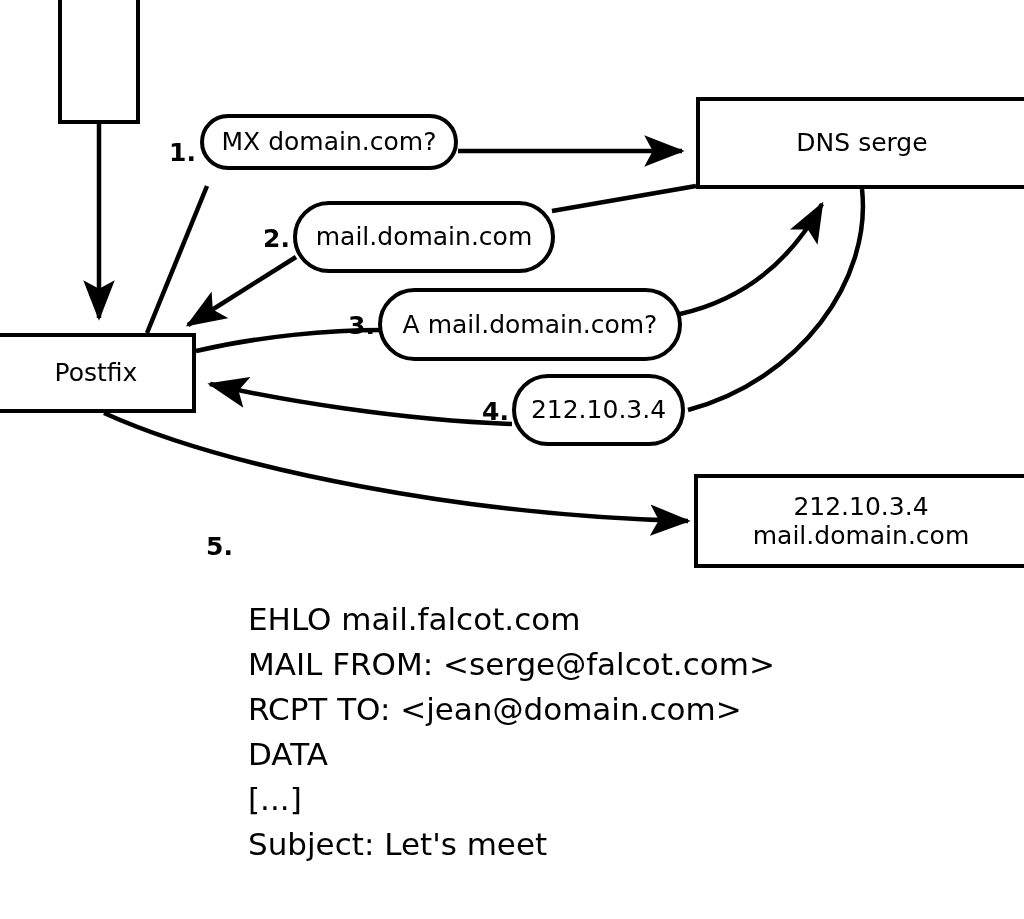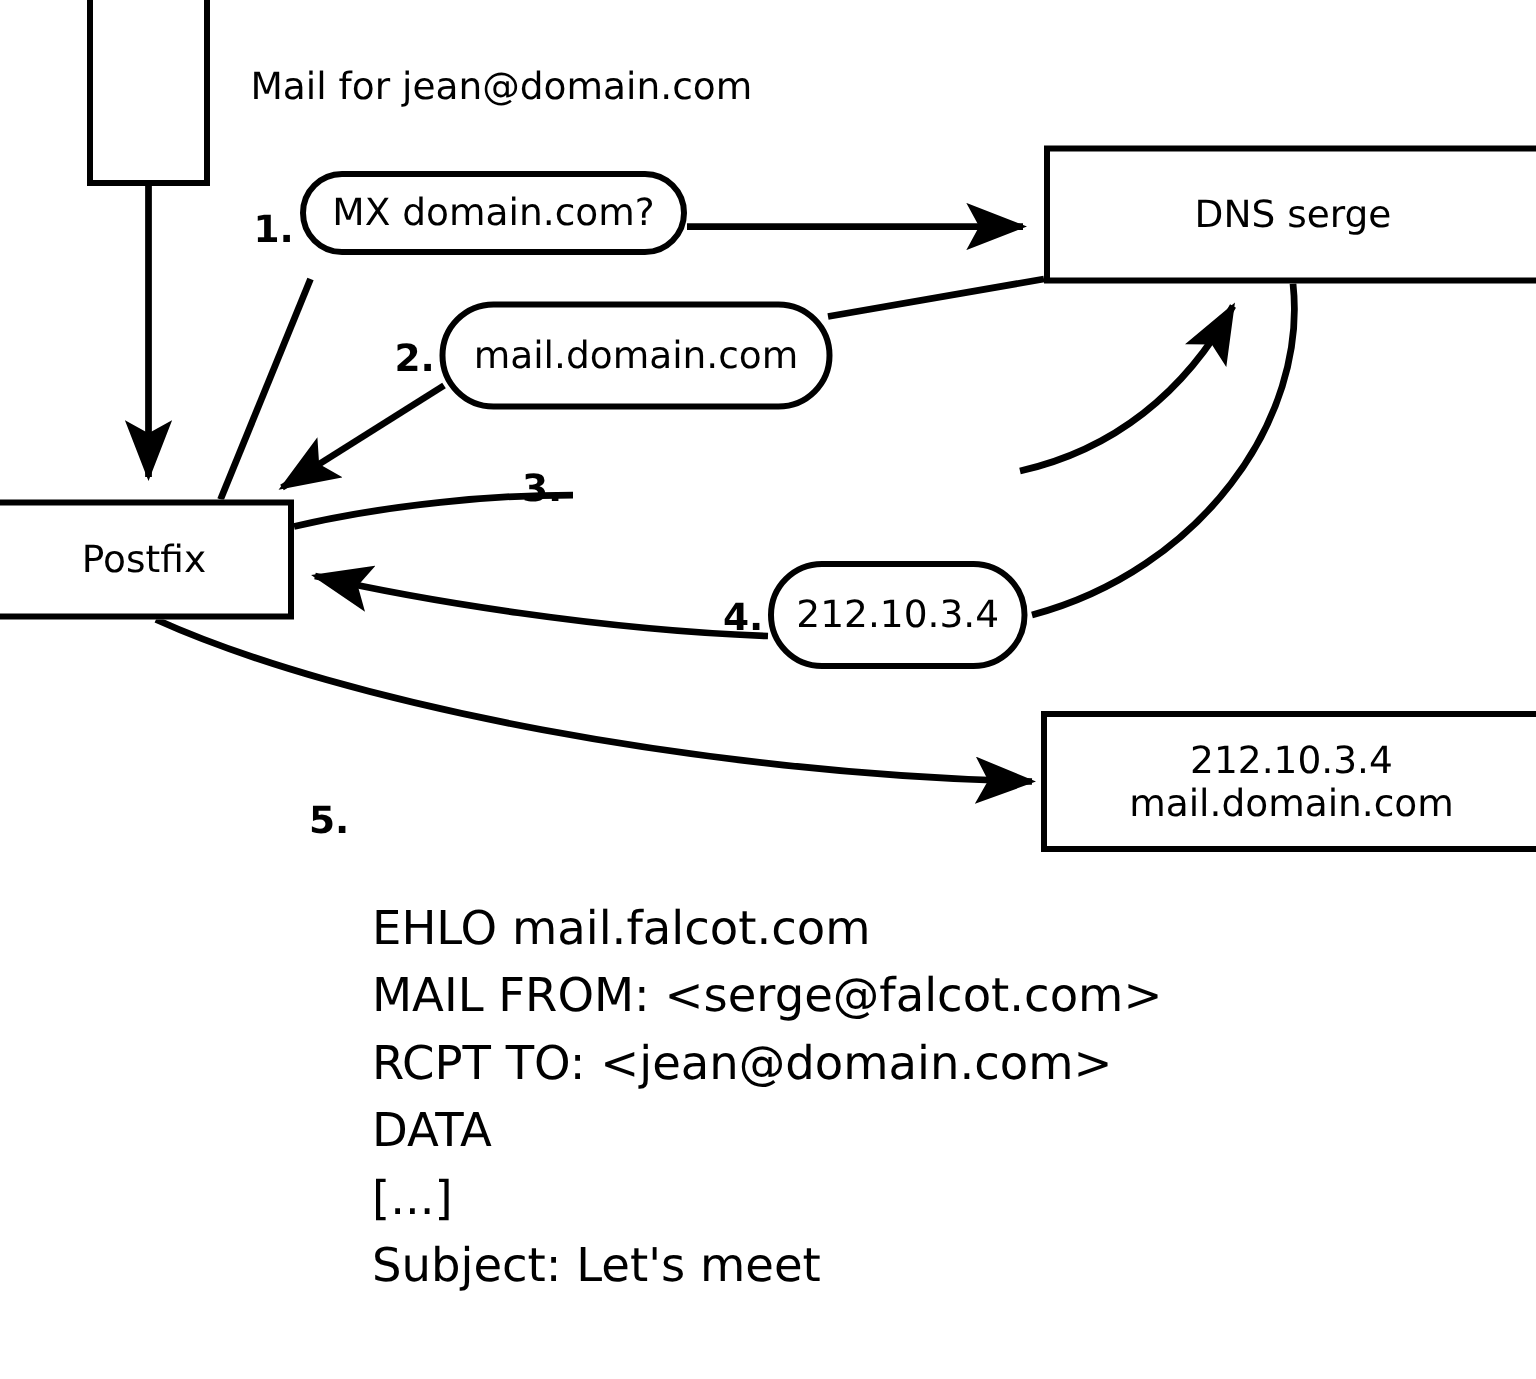--- a/index.html
+++ b/index.html
@@ -101,21 +101,20 @@
       <path d="M680,314 C742,300 790,262 822,204" marker-end="url(#arrowhead)"></path>
 
       <path d="M862,189 C872,280 800,380 688,410"></path>
 
       <path d="M512,424 C400,420 280,400 210,384" marker-end="url(#arrowhead)"></path>
 
       <path d="M104,413 C230,470 470,516 688,521" marker-end="url(#arrowhead)"></path>
     </g>
   </svg>
 
-  <div class="plain-text" style="left:167px; top:45px;">Mail for jean@domain.com</div>
 
   <div class="node rect" id="mailbox-node">
     <span class="label"></span>
   </div>
 
   <div class="node rect" id="postfix-node">
     <span class="label">Postfix</span>
   </div>
 
   <div class="node rect" id="dns-node">
@@ -131,20 +130,23 @@
   <div class="node pill" id="q1-node">
     <span class="label">MX domain.com?</span>
   </div>
 
   <div class="step-num" style="left:263px; top:226px;">2.</div>
   <div class="node pill" id="a2-node">
     <span class="label">mail.domain.com</span>
   </div>
 
   <div class="step-num" style="left:348px; top:313px;">3.</div>
+  <div class="node pill" id="q3-node">
+    <span class="label">A mail.domain.com?</span>
+  </div>
 
   <div class="step-num" style="left:482px; top:399px;">4.</div>
   <div class="node pill" id="a4-node">
     <span class="label">212.10.3.4</span>
   </div>
 
   <div class="step-num" style="left:206px; top:534px;">5.</div>
 
   <div class="transcript" style="left:248px; top:597px;">EHLO mail.falcot.com
 MAIL FROM: &lt;serge@falcot.com&gt;

